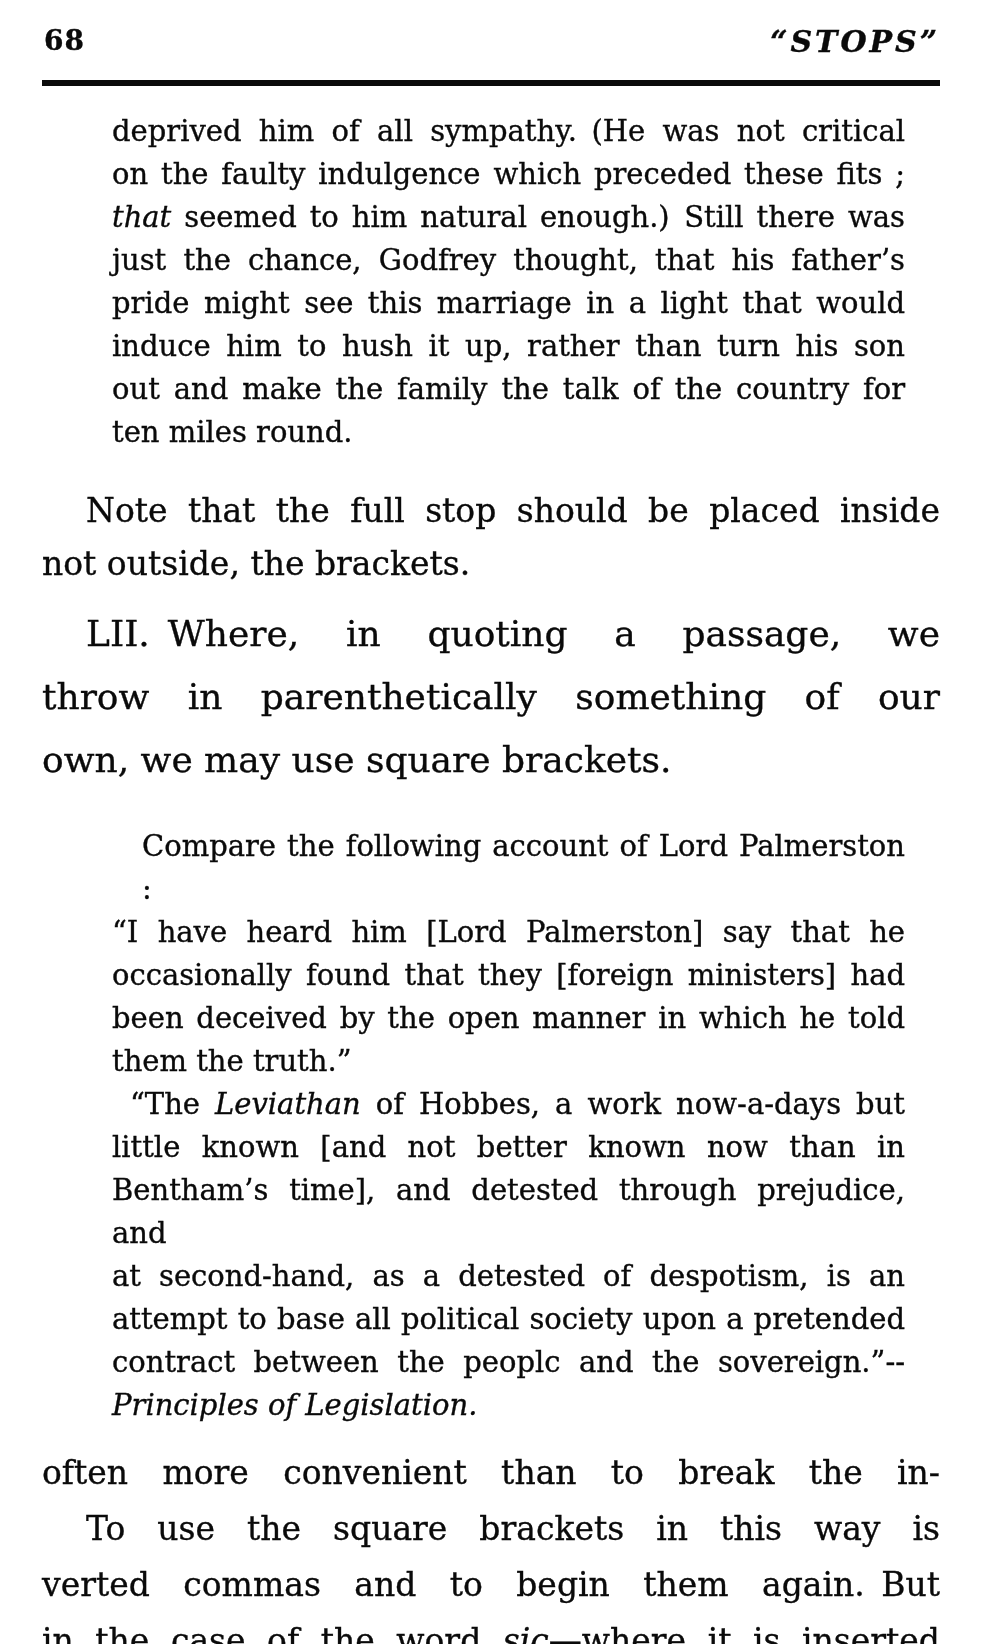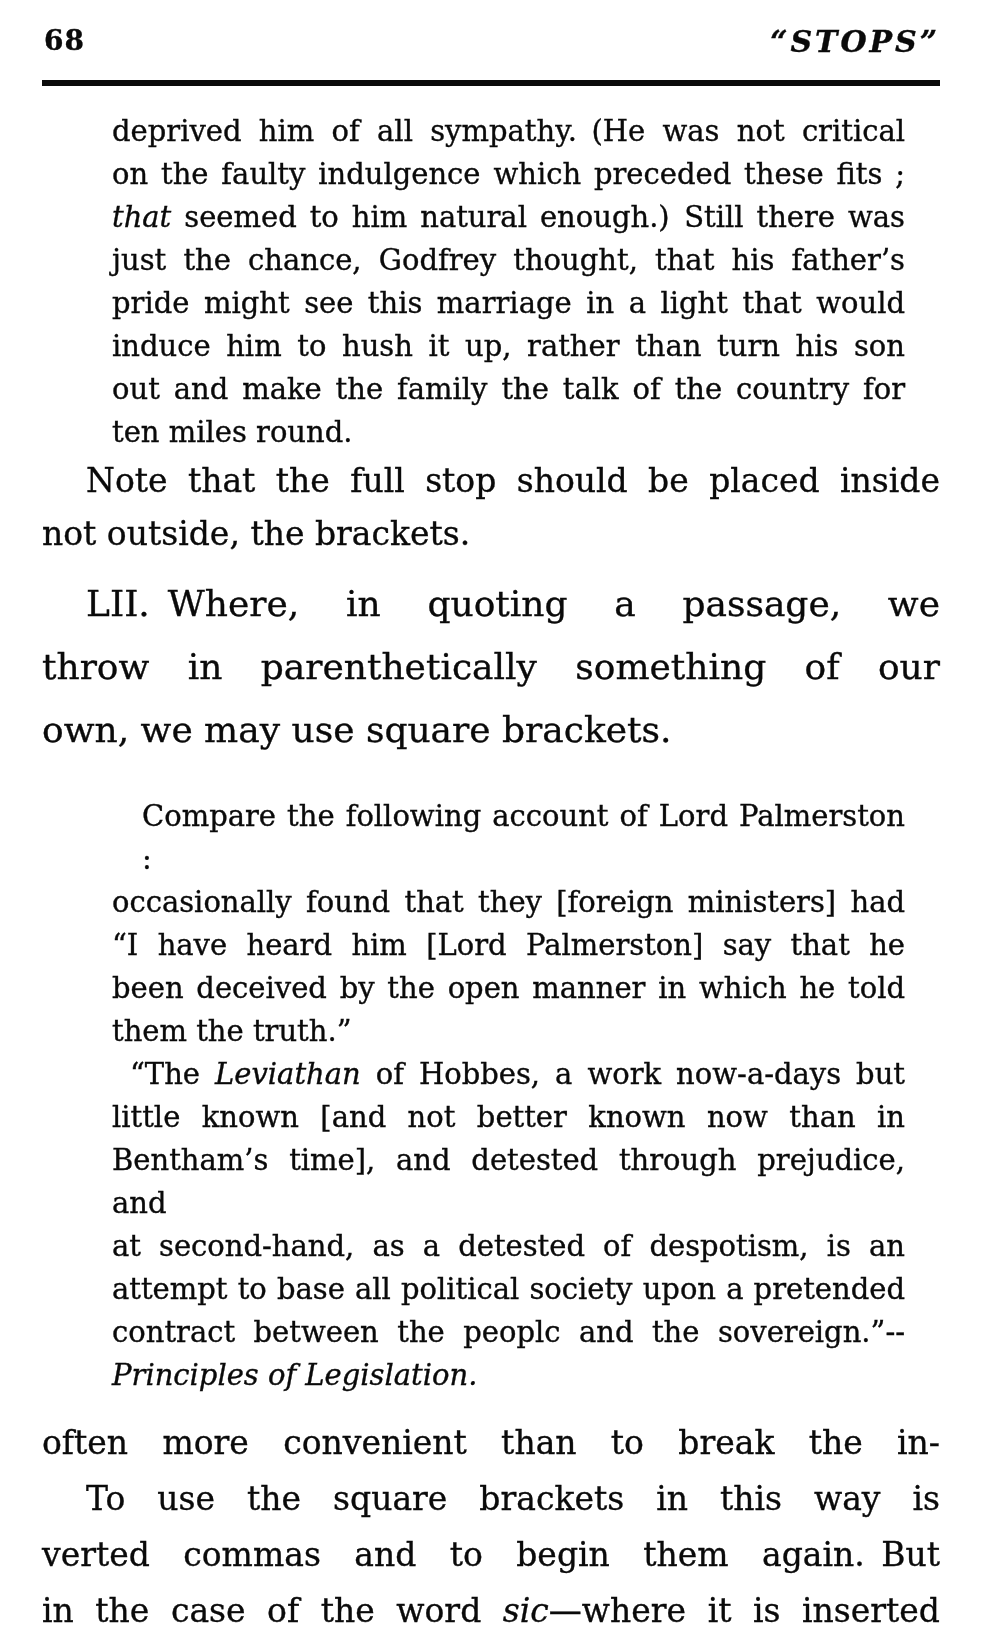--- a/index.html
+++ b/index.html
@@ -46,21 +46,21 @@
   .bq1 { margin-top: 24px; }
   .bq2 { margin-top: 34px; }
   .ind30 { padding-left: 30px; }
   .ind18 { padding-left: 18px; }
   .ind44 { padding-left: 44px; }
   
   .para {
     font-size: 33px;
     line-height: 53px;
   }
-  .note-para { }
+  .note-para { margin-top: 30px; }
   .closing-para { margin-top: 18px; line-height: 56px; }
   
   .section-heading {
     margin-top: 12px;
     font-size: 36px;
     font-weight: normal;
     line-height: 63px;
   }
 </style>
 </head>
@@ -92,22 +92,22 @@
   </div>
 
   <div class="section-heading">
     <div class="ln ind44">LII. Where, in quoting a passage, we</div>
     <div class="ln">throw in parenthetically something of our</div>
     <div class="ln last">own, we may use square brackets.</div>
   </div>
 
   <div class="bq bq2">
     <div class="ln ind30">Compare the following account of Lord Palmerston :</div>
+    <div class="ln">“I have heard him [Lord Palmerston] say that he</div>
     <div class="ln">occasionally found that they [foreign ministers] had</div>
-    <div class="ln">“I have heard him [Lord Palmerston] say that he</div>
     <div class="ln">been deceived by the open manner in which he told</div>
     <div class="ln last">them the truth.”</div>
 
     <div class="ln ind18"><span>“The </span><span class="it">Leviathan</span><span> of Hobbes, a work now-a-days but</span></div>
     <div class="ln">little known [and not better known now than in</div>
     <div class="ln">Bentham’s time], and detested through prejudice, and</div>
     <div class="ln">at second-hand, as a detested of despotism, is an</div>
     <div class="ln">attempt to base all political society upon a pretended</div>
     <div class="ln">contract between the peoplc and the sovereign.”--</div>
     <div class="ln last it">Principles of Legislation.</div>

